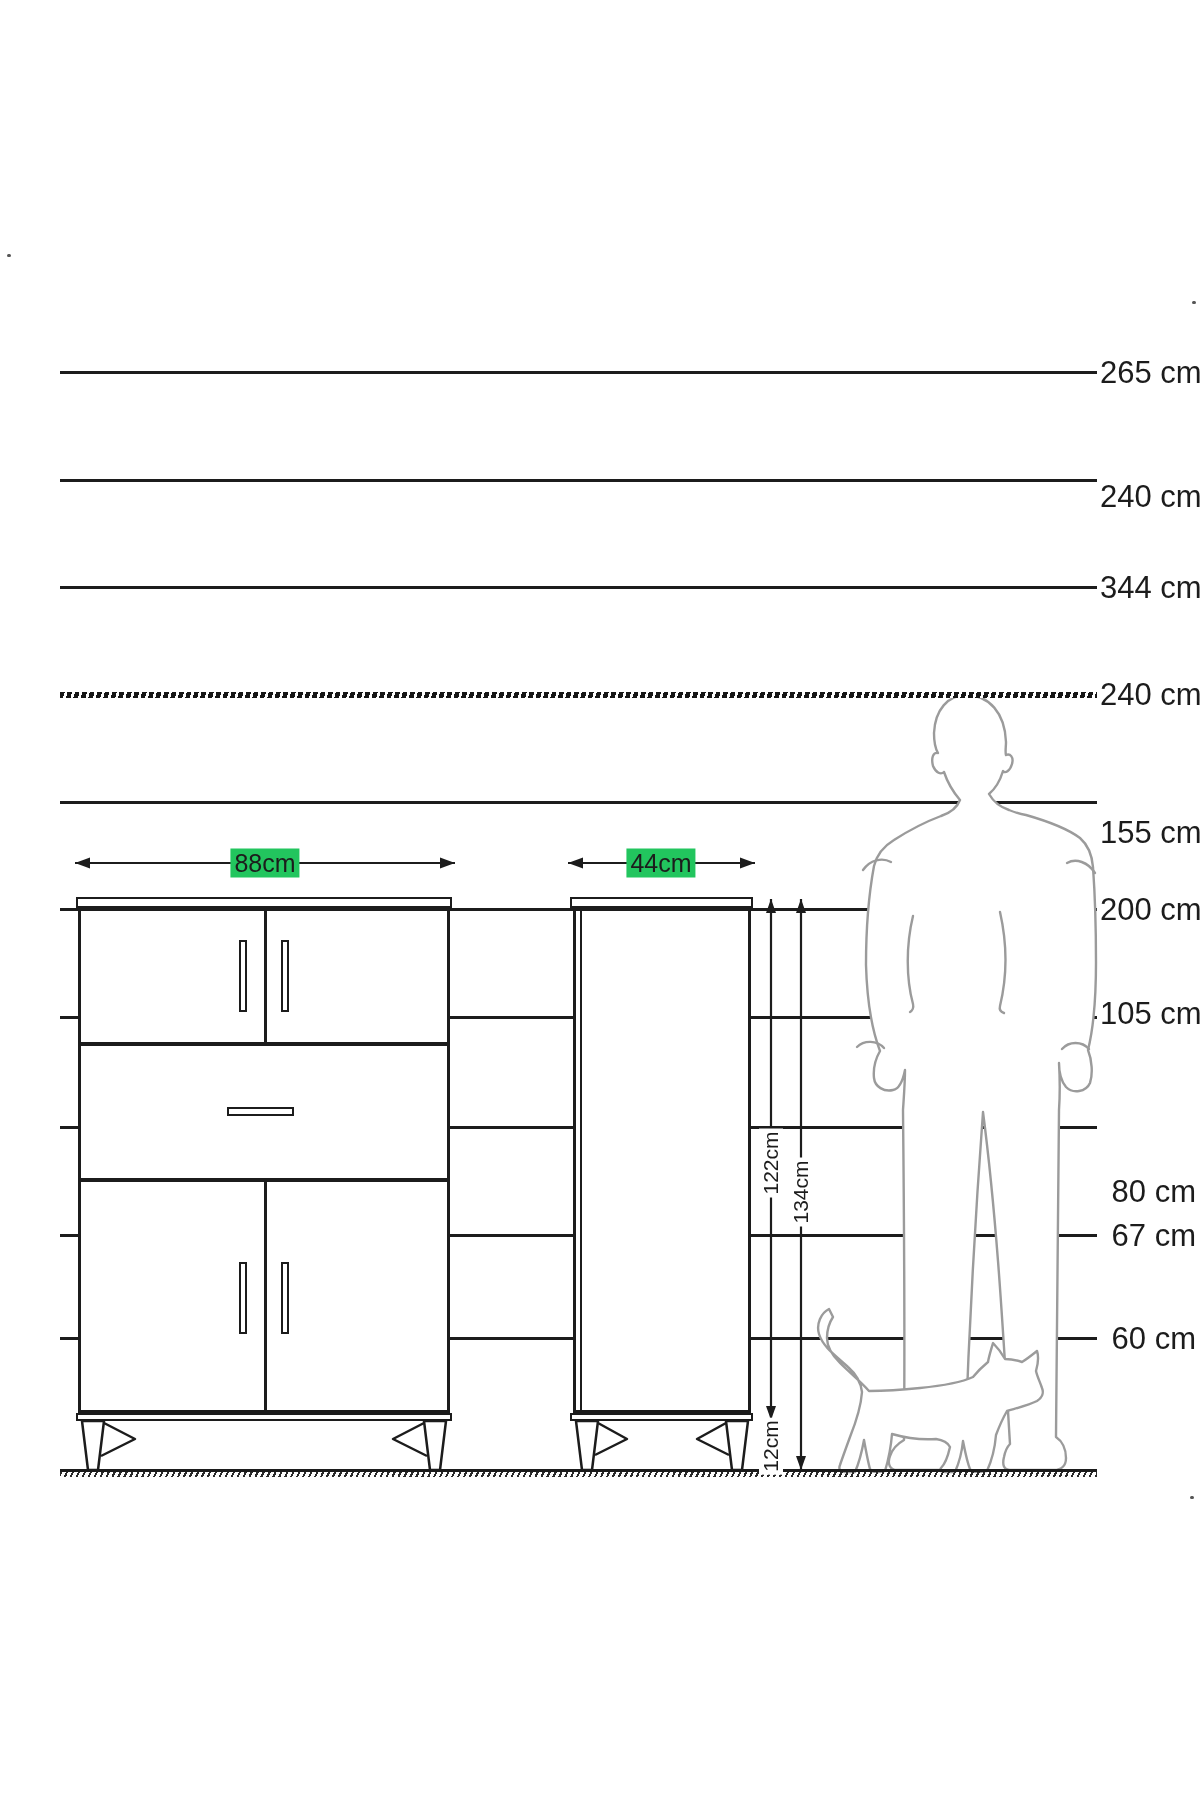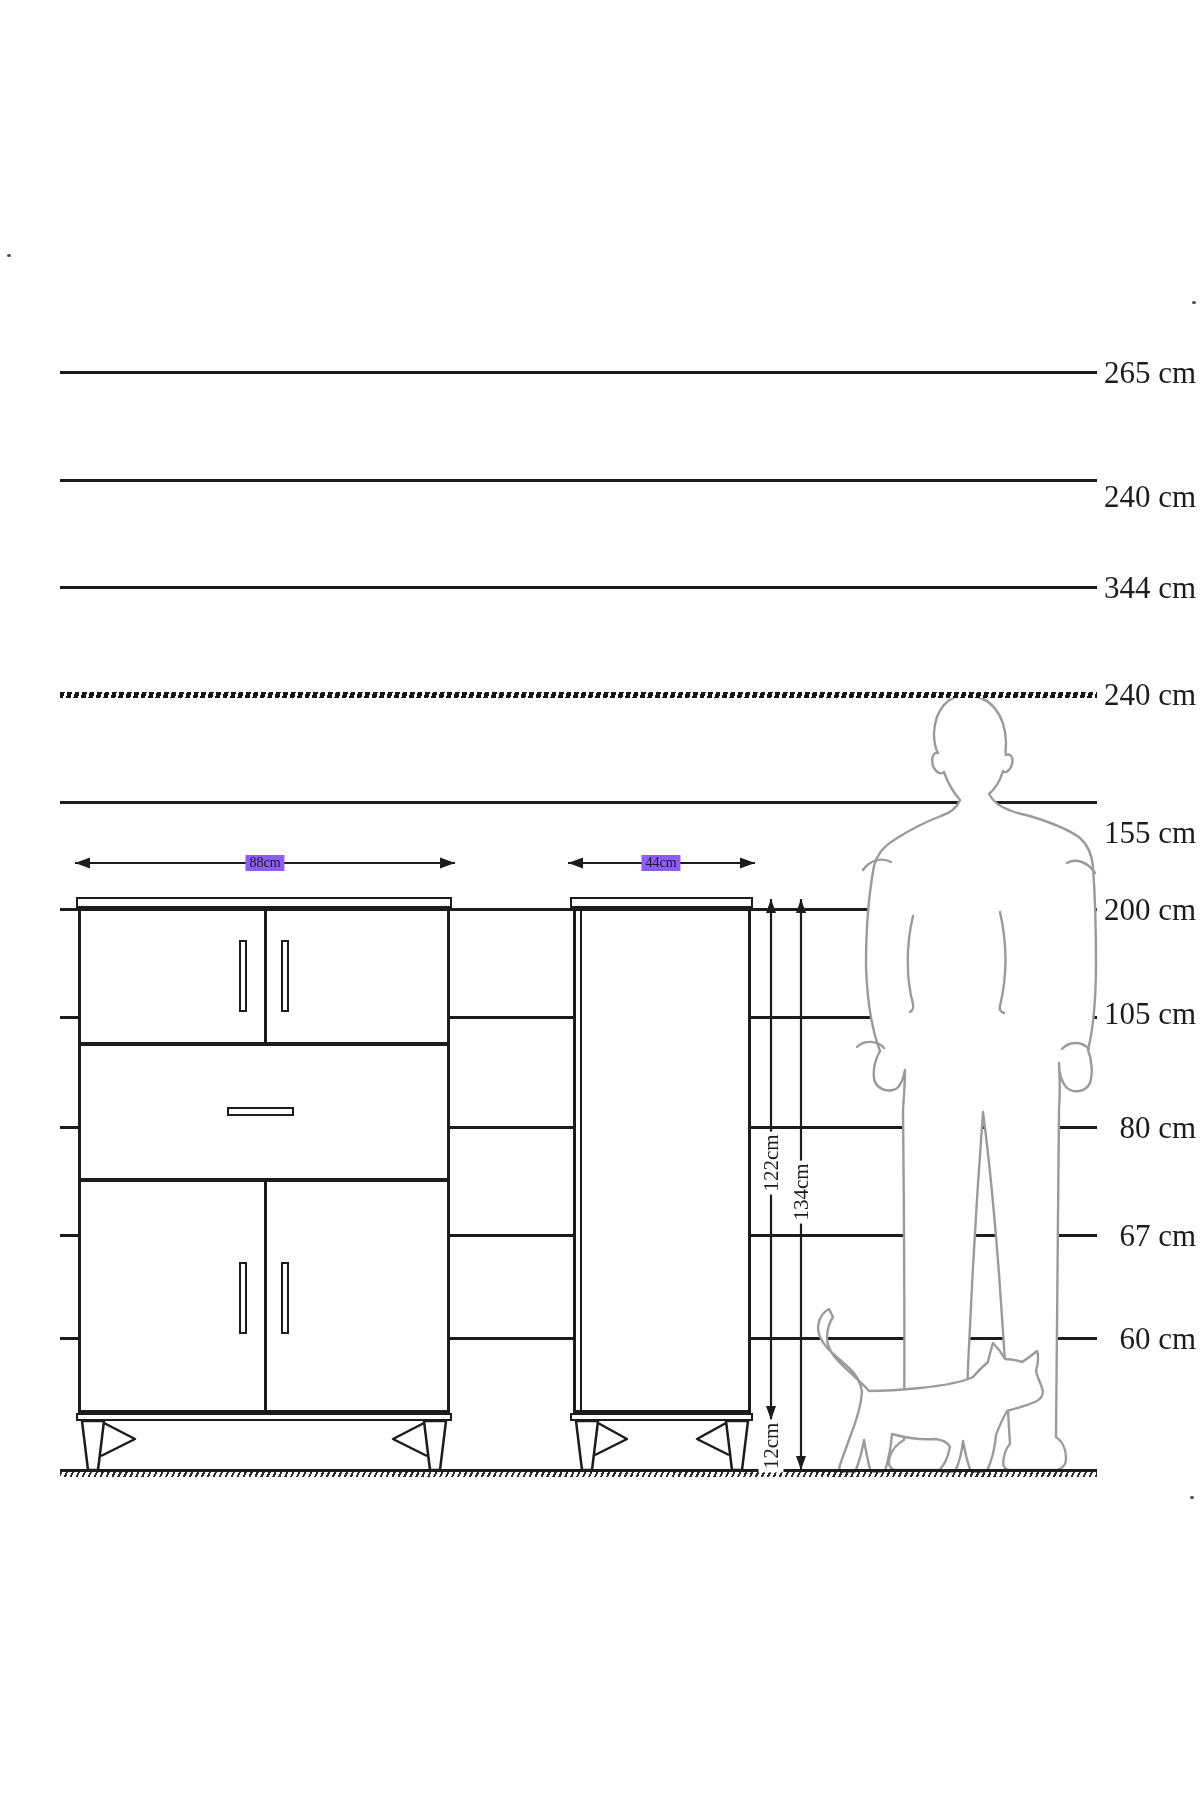--- a/index.html
+++ b/index.html
@@ -1,19 +1,19 @@
 <!DOCTYPE html>
 <html><head>
 <meta charset="utf-8">
 <style>
   html,body { margin:0; padding:0; background:#ffffff; }
   .canvas {
     position:relative; width:1200px; height:1800px;
     background:#ffffff; overflow:hidden;
-    font-family:Liberation Serif, serif; color:#1c1c1c;
+    font-family:Liberation Sans, sans-serif; color:#1c1c1c;
   }
   
   .hline { position:absolute; left:60px; width:1037px; height:3px; background:#1c1c1c; }
   .scale-label {
     position:absolute; left:1100px; width:96px; height:34px; line-height:34px;
     font-size:31px; text-align:right; color:#1c1c1c; white-space:nowrap;
   }
   .dash180 {
     position:absolute; left:60px; top:692px; width:1037px; height:6px;
     background:repeating-linear-gradient(105deg,#161616 0 4.5px,#ffffff 4.5px 7.2px);
@@ -26,22 +26,22 @@
   
   .cab-part { position:absolute; background:#ffffff; border:2px solid #1c1c1c; box-sizing:border-box; }
   .cab-body { position:absolute; background:#ffffff; border:3px solid #1c1c1c; box-sizing:border-box; }
   .divider { position:absolute; left:0; right:0; height:4px; background:#1c1c1c; }
   .vsplit  { position:absolute; width:3px; background:#1c1c1c; }
   .handle-v { position:absolute; width:4px; height:68px; background:#ffffff; border:2px solid #1c1c1c; }
   .handle-h { position:absolute; width:63px; height:5px; background:#ffffff; border:2px solid #1c1c1c; }
   .door-line { position:absolute; left:4px; top:0; width:2px; height:100%; background:#1c1c1c; }
   
   .dim-h {
-    position:absolute; transform:translate(-50%,-50%); background:#8b5cf6;
-    font-size:14px; padding:0 4px; white-space:nowrap; color:#1c1c1c;
+    position:absolute; transform:translate(-50%,-50%); background:#22c55e;
+    font-size:25px; padding:0 4px; white-space:nowrap; color:#1c1c1c;
   }
   .dim-v {
     position:absolute; transform:translate(-50%,-50%) rotate(-90deg); background:#ffffff;
     font-size:21px; padding:0 3px; white-space:nowrap; color:#1c1c1c;
   }
   svg.overlay { position:absolute; left:0; top:0; pointer-events:none; }
   .speck { position:absolute; width:4px; height:3px; background:#555; border-radius:2px; }
 </style>
 </head>
 <body>
@@ -70,21 +70,21 @@
   <div>
     <div class="hline" style="top:908px"></div>
     <div class="scale-label" style="top:893px">200 cm</div>
   </div>
   <div>
     <div class="hline" style="top:1016px"></div>
     <div class="scale-label" style="top:997px">105 cm</div>
   </div>
   <div>
     <div class="hline" style="top:1126px"></div>
-    <div class="scale-label" style="top:1111px">80 cm</div>
+    <div class="scale-label" style="top:1175px">80 cm</div>
   </div>
   <div>
     <div class="hline" style="top:1234px"></div>
     <div class="scale-label" style="top:1219px">67 cm</div>
   </div>
   <div>
     <div class="hline" style="top:1337px"></div>
     <div class="scale-label" style="top:1322px">60 cm</div>
   </div>
 

